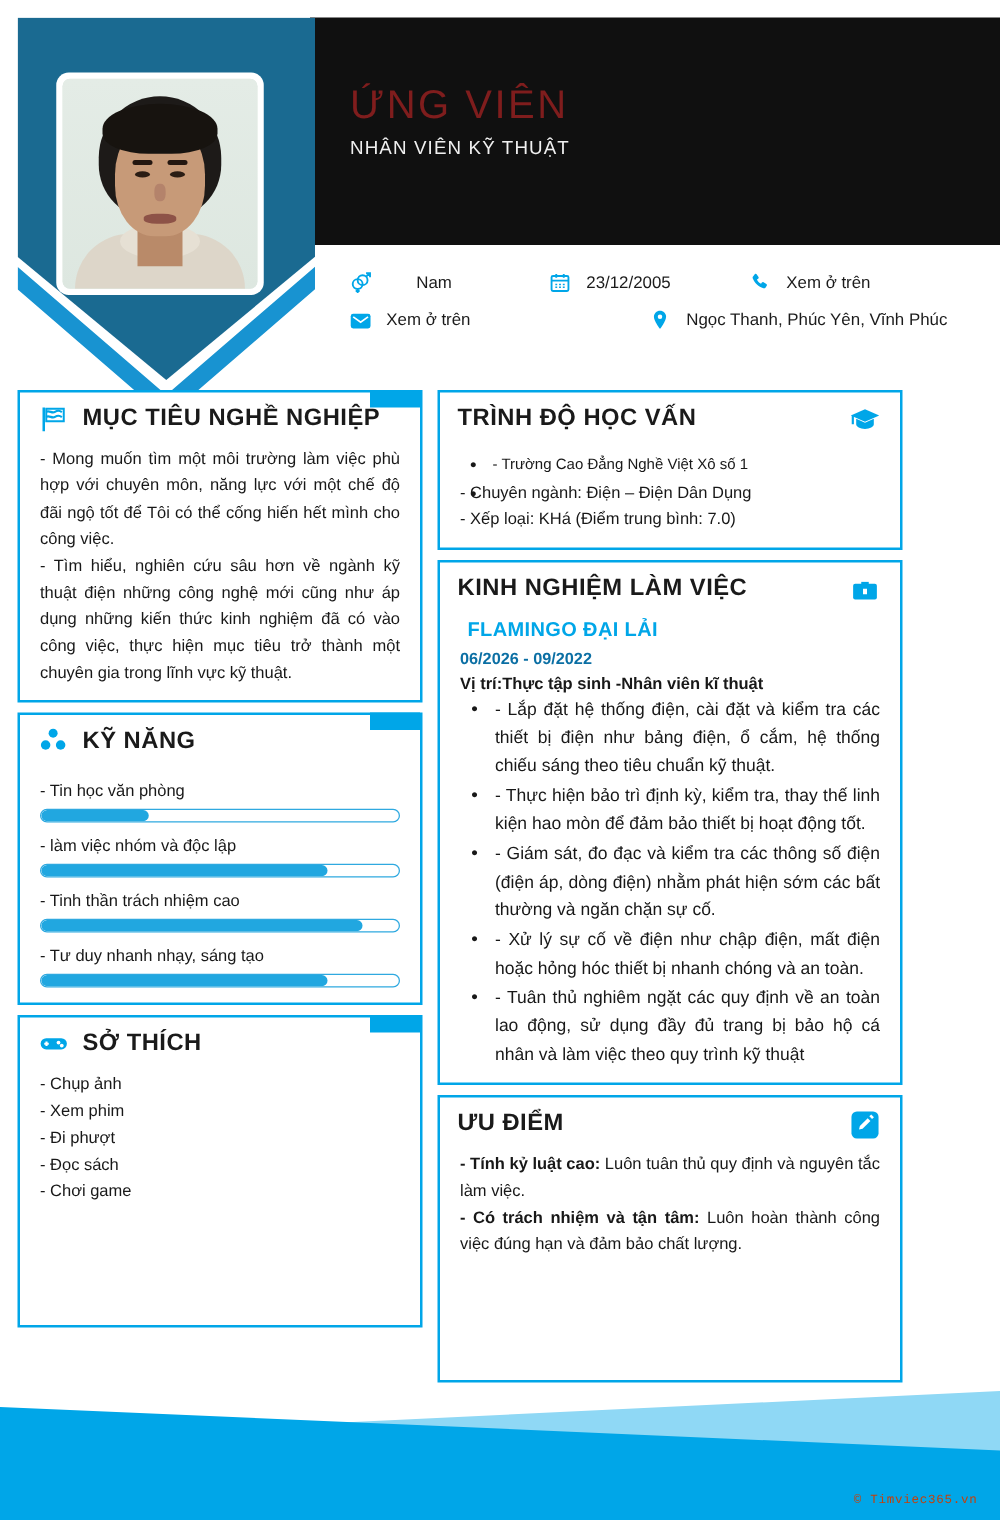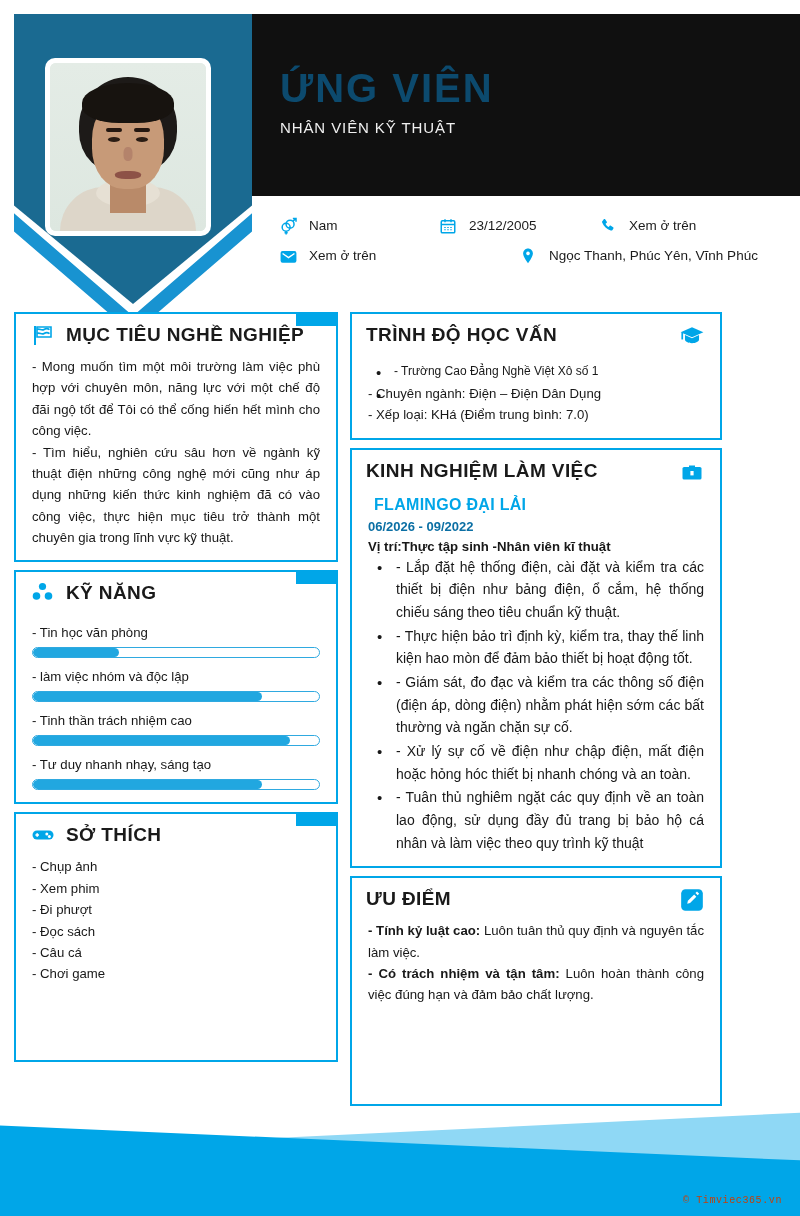--- a/index.html
+++ b/index.html
@@ -61,33 +61,33 @@
     position: absolute; left: 50%; bottom: 0; transform: translateX(-50%);
     width: 136px; height: 44px; background: #ddd6c9; border-radius: 46px 46px 0 0;
   }
   .ph-collar {
     position: absolute; left: 50%; bottom: 24px; transform: translateX(-50%);
     width: 64px; height: 28px; background: #e6e0d4; border-radius: 50%;
   }
 
   .hdr-texts { position: absolute; left: 280px; top: 52px; }
   .hdr-name {
-    color: #0c4a6e; font-size: 40px; font-weight: bold; letter-spacing: 2px; line-height: 1.1;
+    color: #7f1d1d; font-size: 32px; font-weight: normal; letter-spacing: 2px; line-height: 1.1;
   }
   .hdr-role {
     color: #f0f0f0; font-size: 15px; letter-spacing: 0.9px; margin-top: 9px;
   }
 
   
   .contacts { position: absolute; left: 276px; top: 216px; width: 516px; }
   .crow { display: flex; margin-bottom: 10px; }
   .citem { display: flex; align-items: flex-start; }
   .citem .ic { width: 24px; min-width: 24px; height: 20px; margin-right: 9px; display: flex; align-items: center; justify-content: center; }
   .citem .tx { font-size: 13.5px; color: #1b1b1b; line-height: 1.45; }
-  .c-gender { width: 160px; }
+  .c-gender { width: 160px; gap: 24px; }
   .c-dob { width: 160px; }
   .c-phone { width: 170px; }
   .c-email { width: 240px; }
   .c-addr { width: 250px; }
 
   
   .left-col { position: absolute; left: 14px; top: 312px; width: 324px; }
   .right-col { position: absolute; left: 350px; top: 312px; width: 372px; }
 
   .sec {
@@ -313,21 +313,20 @@
               <circle cx="18.4" cy="13.4" r="1.5" fill="#fff"></circle>
           </svg>
         </span>
         <span class="sec-title">SỞ THÍCH</span>
       </div>
       <div class="sec-body">
         <div class="hobby">- Chụp ảnh</div>
         <div class="hobby">- Xem phim</div>
         <div class="hobby">- Đi phượt</div>
         <div class="hobby">- Đọc sách</div>
-        <div class="hobby">- Câu cá</div>
         <div class="hobby">- Chơi game</div>
       </div>
     </div>
   </div>
 
   <div class="right-col">
 
     <div class="sec">
       <div class="sec-head">
         <span class="sec-title">TRÌNH ĐỘ HỌC VẤN</span>

